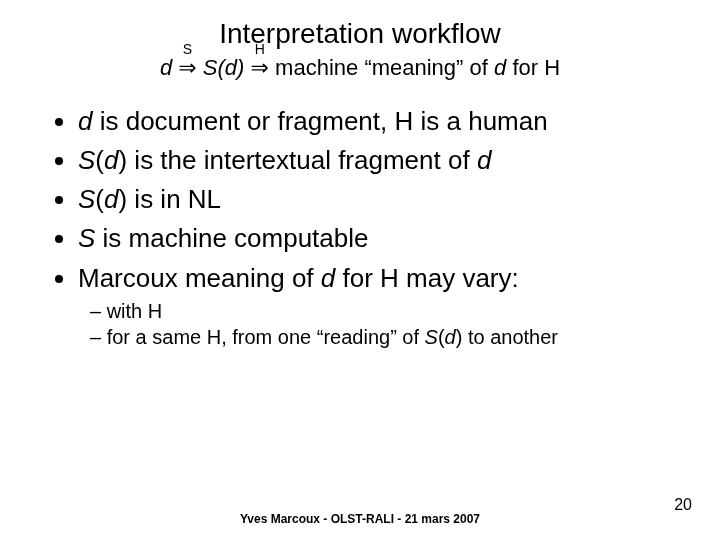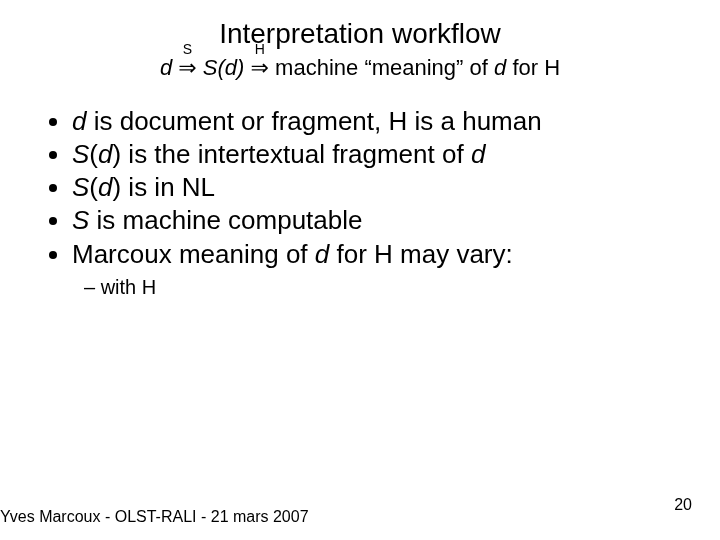--- a/index.html
+++ b/index.html
@@ -50,41 +50,42 @@
     text-align: center;
   }
   ul.main {
     list-style: disc;
     margin: 0 0 0 8px;
     padding: 0 0 0 28px;
   }
   ul.main > li {
     font-size: 26px;
     line-height: 1.28;
-    margin: 0;
+    margin: 6px;
   }
   ul.sub {
     list-style: none;
     margin: 4px 0 0 12px;
     padding: 0;
   }
   ul.sub > li {
     font-size: 20px;
     line-height: 1.28;
     text-indent: -16px;
     padding-left: 16px;
   }
   .it { font-style: italic; }
   .footer {
     position: absolute;
     left: 0;
     right: 0;
     bottom: 14px;
-    text-align: left;
-    font-size: 16px;
+    text-align: center;
+    font-size: 12px;
+    font-weight: bold;
   }
   .pagenum {
     position: absolute;
     right: 28px;
     bottom: 26px;
     font-size: 16px;
   }
 </style>
 </head>
 <body>
@@ -122,19 +123,22 @@
     <li>
       <span class="it">S</span><span>(</span><span class="it">d</span><span>) is in NL</span>
     </li>
     <li>
       <span class="it">S</span><span> is machine computable</span>
     </li>
     <li>
       <span>Marcoux meaning of </span><span class="it">d</span><span> for H may vary:</span>
       <ul class="sub">
         <li>– with H</li>
+        <li>
+          <span>– for a same H, from one “reading” of </span><span class="it">S</span><span>(</span><span class="it">d</span><span>) to another</span>
+        </li>
       </ul>
     </li>
   </ul>
 
   <div class="footer">Yves Marcoux - OLST-RALI - 21 mars 2007</div>
   <div class="pagenum">20</div>
 </div>
 
 </body></html>

